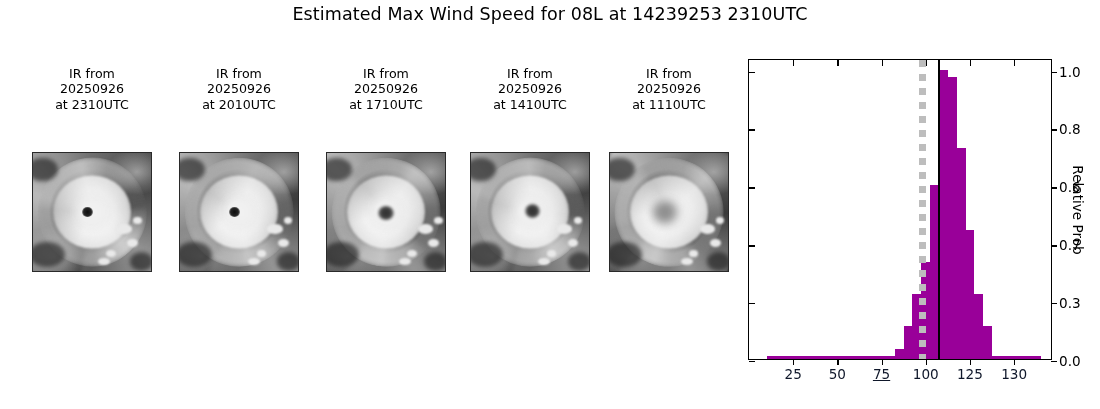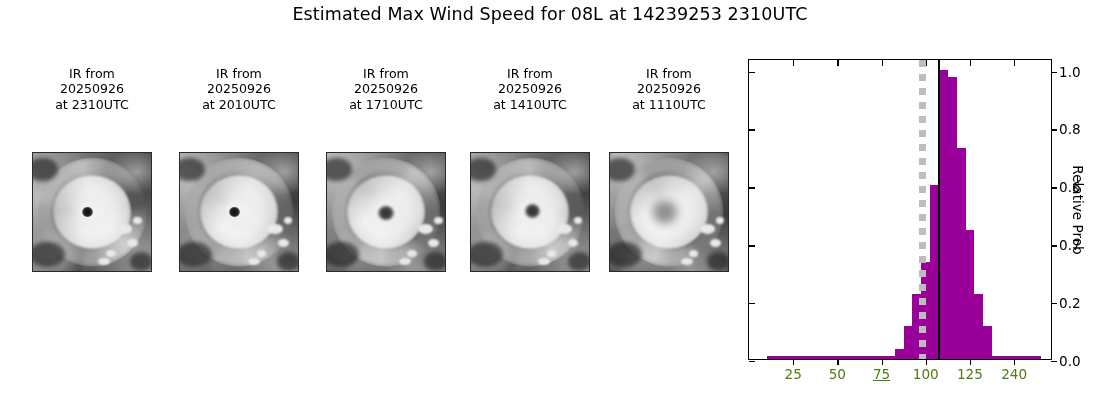--- a/index.html
+++ b/index.html
@@ -100,21 +100,21 @@
   .vline-dashed{
     position:absolute;top:0;bottom:0;width:7px;margin-left:-3px;
     background-image:linear-gradient(#bdbdbd 52%, rgba(255,255,255,0) 0%);
     background-size:7px 14px;background-repeat:repeat-y;
   }
 
   .xtick{position:absolute;bottom:-6px;width:1.3px;height:6px;background:#000;}
   .xtick-top{position:absolute;top:0;width:1.3px;height:6px;background:#000;}
   .xtlabel{
     position:absolute;top:306px;transform:translateX(-50%);
-    font-size:13.6px;color:#4d7c0f;white-space:nowrap;text-align:right;
+    font-size:13.6px;color:#0f172a;white-space:nowrap;text-align:right;
   }
   .ytick{position:absolute;right:-6px;width:6px;height:1.3px;background:#000;}
   .ytick-left{position:absolute;left:0;width:6px;height:1.3px;background:#000;}
   .ytlabel{
     position:absolute;left:310px;transform:translateY(-50%);
     font-size:13.6px;color:#000;white-space:nowrap;
   }
 
   
   .legend{
@@ -278,27 +278,27 @@
       <div class="xtick-top" style="left: 132.558px;"></div>
       <div class="xtlabel" style="left: 132.558px; text-decoration: underline;">75</div>
       <div class="xtick" style="left: 176.744px;"></div>
       <div class="xtick-top" style="left: 176.744px;"></div>
       <div class="xtlabel" style="left: 176.744px;">100</div>
       <div class="xtick" style="left: 220.93px;"></div>
       <div class="xtick-top" style="left: 220.93px;"></div>
       <div class="xtlabel" style="left: 220.93px;">125</div>
       <div class="xtick" style="left: 265.116px;"></div>
       <div class="xtick-top" style="left: 265.116px;"></div>
-      <div class="xtlabel" style="left: 265.116px;">240</div>
+      <div class="xtlabel" style="left: 265.116px;">130</div>
       <div class="ytick" style="top: 301px;"></div>
       <div class="ytick-left" style="top: 301px;"></div>
       <div class="ytlabel" style="top: 301px;">0.0</div>
       <div class="ytick" style="top: 243.115px;"></div>
       <div class="ytick-left" style="top: 243.115px;"></div>
-      <div class="ytlabel" style="top: 243.115px;">0.2</div>
+      <div class="ytlabel" style="top: 243.115px;">0.3</div>
       <div class="ytick" style="top: 185.231px;"></div>
       <div class="ytick-left" style="top: 185.231px;"></div>
       <div class="ytlabel" style="top: 185.231px;">0.7</div>
       <div class="ytick" style="top: 127.346px;"></div>
       <div class="ytick-left" style="top: 127.346px;"></div>
       <div class="ytlabel" style="top: 127.346px;">0.6</div>
       <div class="ytick" style="top: 69.4615px;"></div>
       <div class="ytick-left" style="top: 69.4615px;"></div>
       <div class="ytlabel" style="top: 69.4615px;">0.8</div>
       <div class="ytick" style="top: 11.5769px;"></div>

